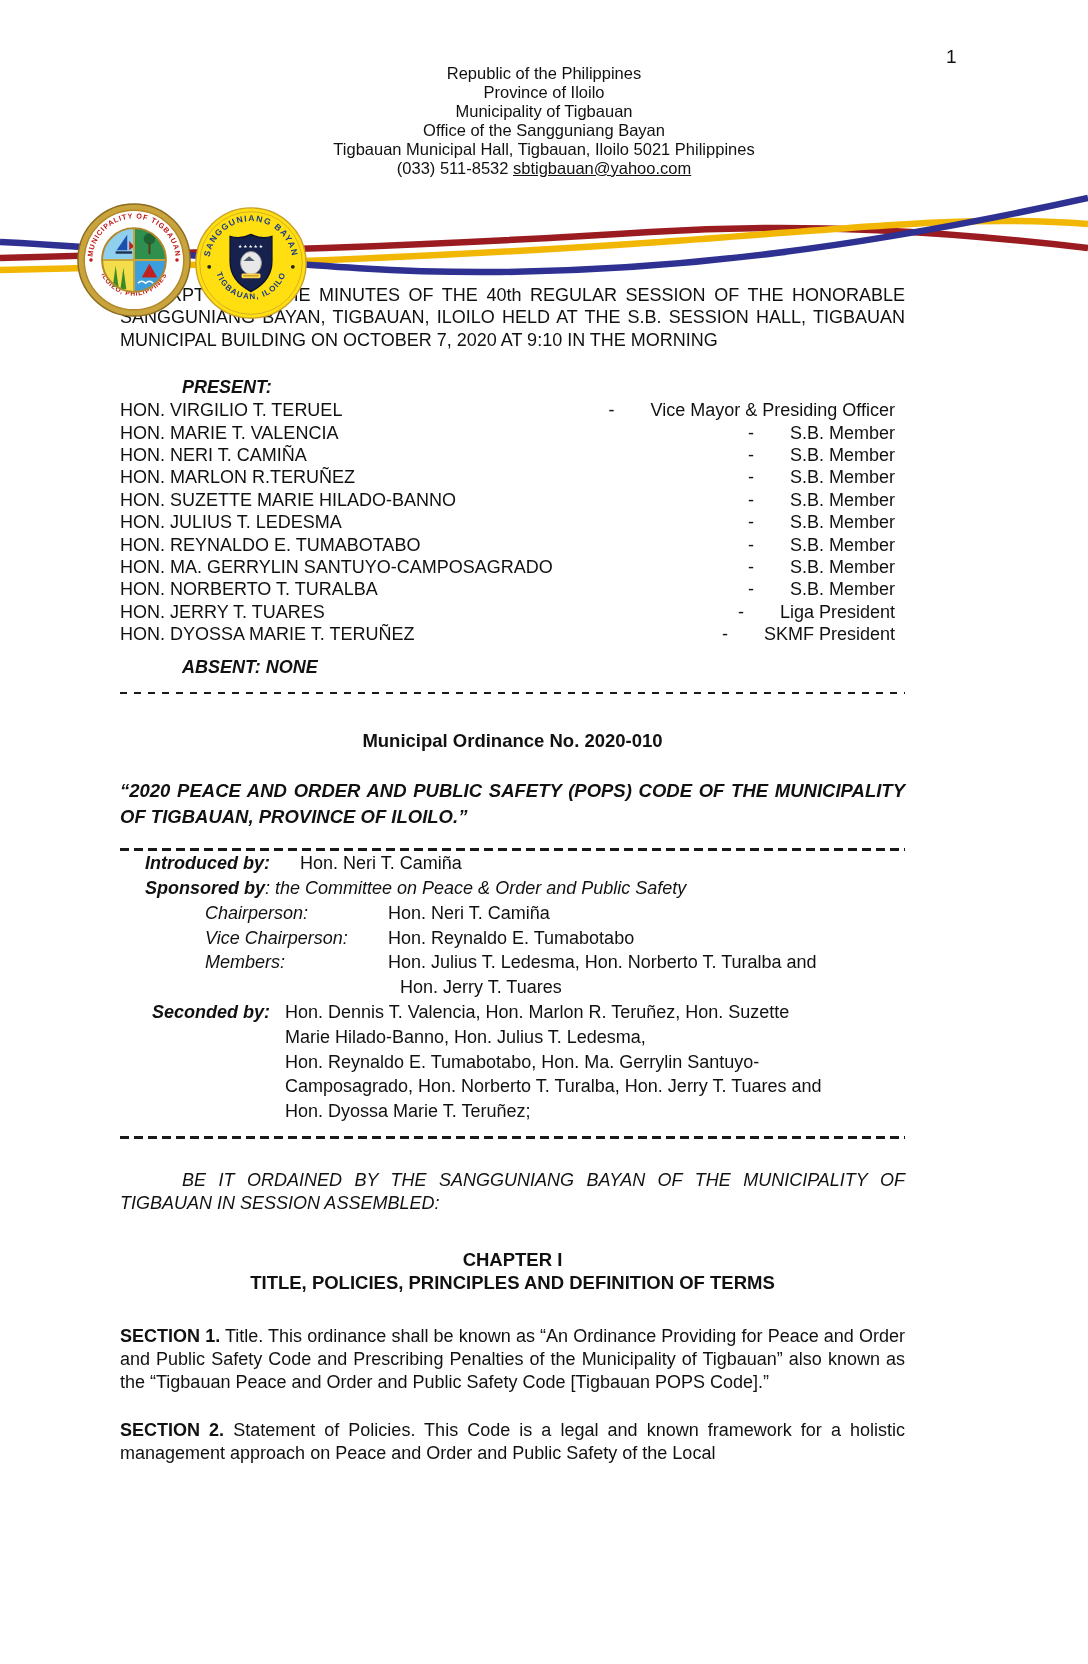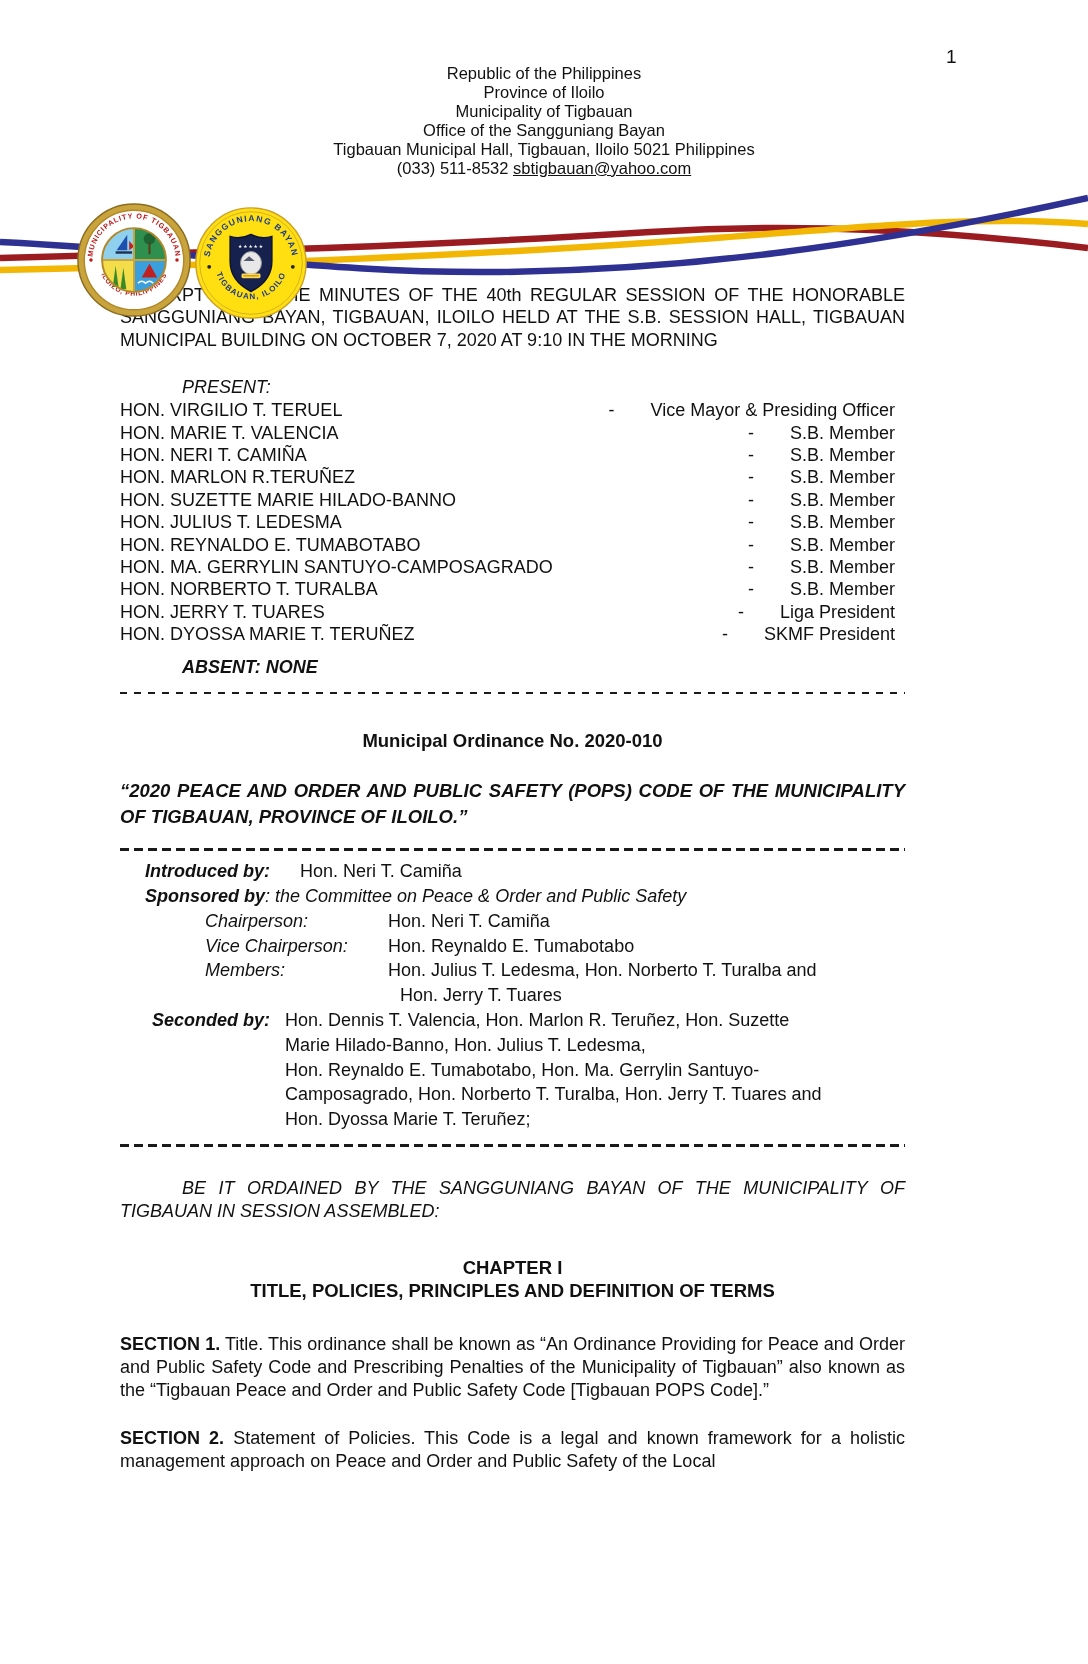--- a/index.html
+++ b/index.html
@@ -16,33 +16,33 @@
   
   .header-block{padding-top:64px;text-align:center;font-size:16.5px;line-height:19px;}
   .header-block .email{text-decoration:underline;color:#111;cursor:pointer;}
   
   .ribbons{position:absolute;left:0;top:190px;width:1088px;height:120px;}
   .seal{position:absolute;}
   .seal-left{left:76px;top:202px;width:116px;height:116px;}
   .seal-right{left:194px;top:206px;width:114px;height:114px;}
   
   .excerpt{margin-top:106px;font-size:18px;line-height:22.4px;text-align:justify;}
-  .present-label{margin-top:26px;margin-left:62px;font-size:18px;font-weight:normal;font-style:italic;}
+  .present-label{margin-top:26px;margin-left:62px;font-size:18px;font-weight:bold;font-style:italic;}
   .present-list{margin-top:1px;font-size:18px;}
   .prow{display:flex;align-items:baseline;line-height:22.4px;padding-right:10px;}
   .pname{flex:0 0 auto;}
   .pright{margin-left:auto;display:flex;gap:36px;}
   .absent-label{margin-top:11px;margin-left:62px;font-size:18px;font-weight:bold;font-style:italic;}
   .divider{height:2px;background:repeating-linear-gradient(to right,#1a1a1a 0 7px,transparent 7px 14px);}
   .divider-1{margin-top:14px;}
   .divider-2{margin-top:8px;height:3px;background:repeating-linear-gradient(to right,#1a1a1a 0 9px,transparent 9px 14px);}
   .divider-3{margin-top:12px;height:3px;background:repeating-linear-gradient(to right,#1a1a1a 0 9px,transparent 9px 14px);}
   .mun-ord{margin-top:36px;text-align:center;font-size:18.5px;font-weight:bold;}
   .pops-title{margin-top:26px;font-size:18.5px;font-weight:bold;font-style:italic;text-align:justify;line-height:26px;}
-  .sponsor-block{margin-top:8px;font-size:18px;line-height:24.8px;}
+  .sponsor-block{font-size:18px;line-height:24.8px;}
   .bi{font-weight:bold;font-style:italic;}
   .it{font-style:italic;}
   .lbl-intro{display:inline-block;width:155px;}
   .row-intro,.row-spons{margin-left:25px;}
   .grid-row{margin-left:85px;display:flex;}
   .grid-row .glabel{flex:0 0 183px;font-style:italic;}
   .members-line2{padding-left:12px;}
   .seconded-row{margin-left:32px;display:flex;}
   .seconded-row .slabel{flex:0 0 133px;}
   .enactment{margin-top:30px;font-size:18px;font-style:italic;text-align:justify;text-indent:62px;line-height:23.5px;}

